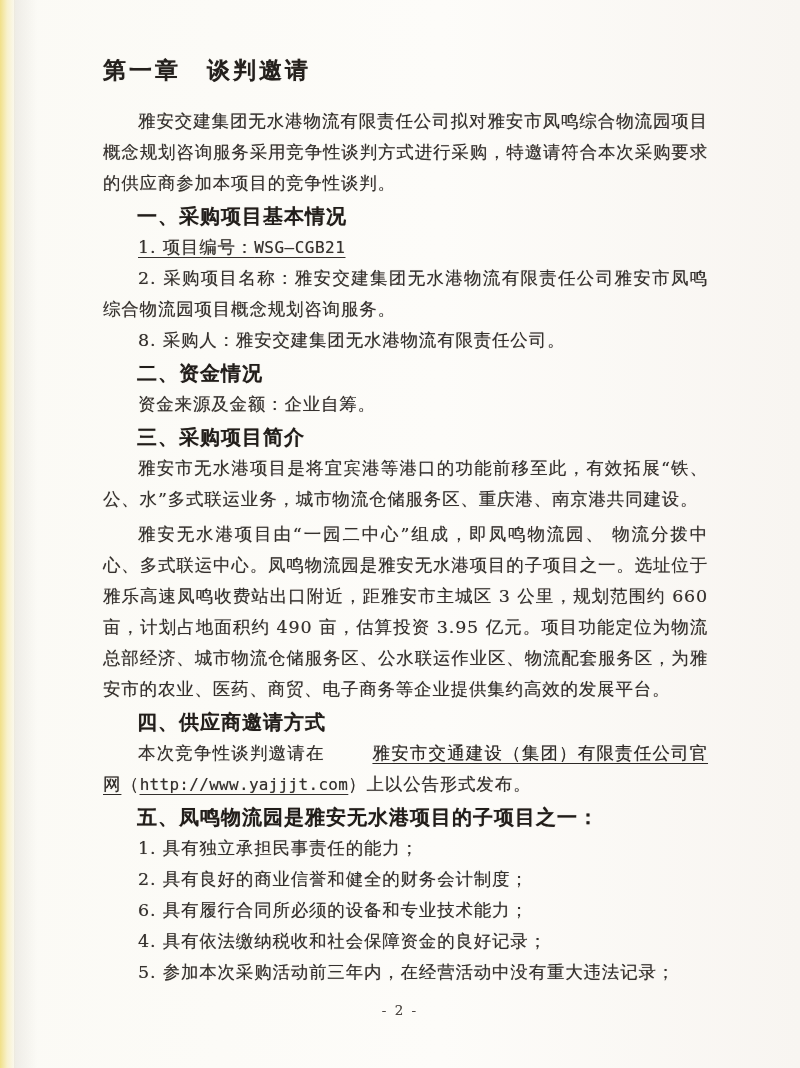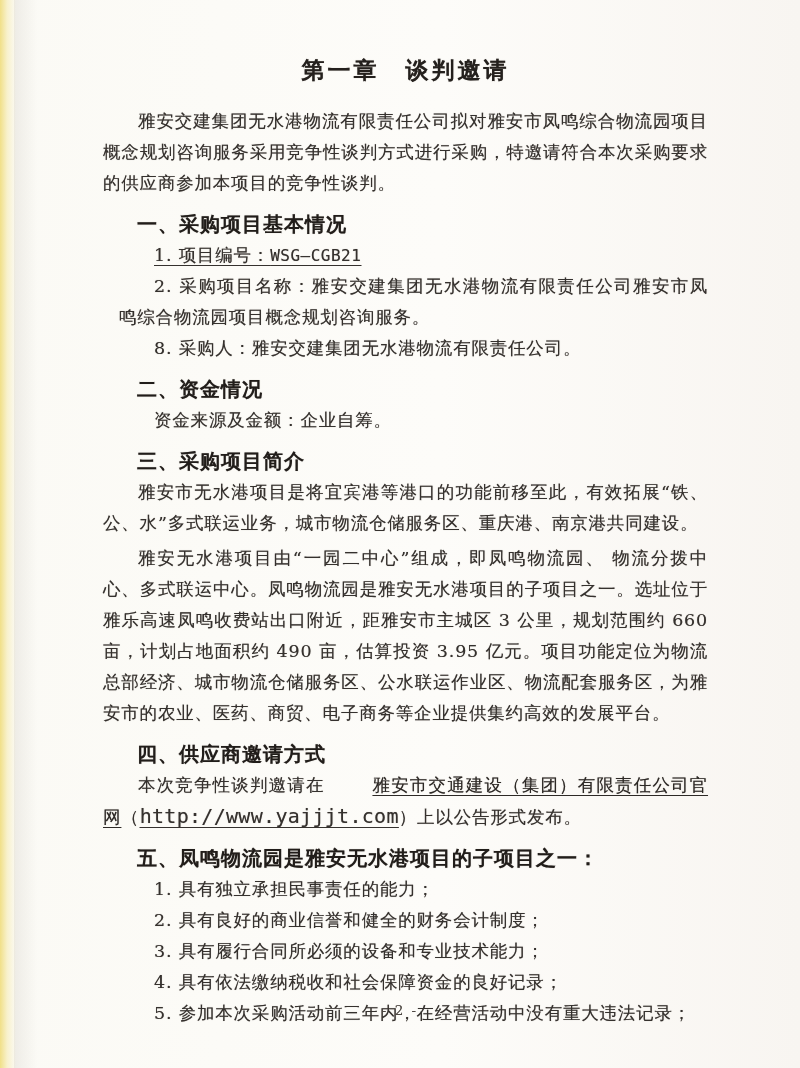--- a/index.html
+++ b/index.html
@@ -29,60 +29,58 @@
   .content{
     position:absolute;
     left:103px;top:52px;
     width:605px;
     letter-spacing:0.8px;
     font-size:17.5px;
     line-height:31px;
     text-shadow:0 0 0.7px rgba(70,62,55,0.6);
   }
   .doc-title{
-    text-align:center;
     font-size:23px;
     font-weight:bold;
     color:#24201d;
     letter-spacing:3px;
     line-height:36px;
     margin:0 0 18px 0;
   }
   p{margin:0;}
   .para{
     text-align:justify;
     text-indent:2em;
   }
   .heading{
     font-weight:bold;
     font-size:20px;
     color:#211d1a;
     letter-spacing:1px;
     text-indent:1.7em;
-    margin-top:10px;
+    margin-top:2px;
   }
   .list-line{
     text-indent:2em;
     text-align:justify;
-    margin-left:16px;
   }
   .spaced-top{margin-top:4px;}
   .u{
     text-decoration:underline;
     text-underline-offset:4px;
     text-decoration-thickness:1.2px;
   }
   .org-link{
     font-weight:500;
     color:#2d2926;
     margin-left:48px;
   }
   .url{
     font-family:"DejaVu Sans Mono","Liberation Mono",monospace;
-    font-size:20px;
+    font-size:16px;
     letter-spacing:0.3px;
   }
   .code{
     font-family:"DejaVu Sans Mono","Liberation Mono",monospace;
     font-size:16px;
     letter-spacing:0.5px;
   }
   .page-number{
     position:absolute;
     left:0;top:1002px;
@@ -118,20 +116,20 @@
     <p class="heading">三、采购项目简介</p>
     <p class="para">雅安市无水港项目是将宜宾港等港口的功能前移至此，有效拓展“铁、公、水”多式联运业务，城市物流仓储服务区、重庆港、南京港共同建设。</p>
     <p class="para spaced-top">雅安无水港项目由“一园二中心”组成，即凤鸣物流园、 物流分拨中心、多式联运中心。凤鸣物流园是雅安无水港项目的子项目之一。选址位于雅乐高速凤鸣收费站出口附近，距雅安市主城区 3 公里，规划范围约 660 亩，计划占地面积约 490 亩，估算投资 3.95 亿元。项目功能定位为物流总部经济、城市物流仓储服务区、公水联运作业区、物流配套服务区，为雅安市的农业、医药、商贸、电子商务等企业提供集约高效的发展平台。</p>
 
     <p class="heading">四、供应商邀请方式</p>
     <p class="para"><span>本次竞争性谈判邀请在</span><span class="u org-link">雅安市交通建设（集团）有限责任公司官网</span><span>（</span><span class="u url">http://www.yajjjt.com</span><span>）</span><span>上以公告形式发布。</span></p>
 
     <p class="heading">五、凤鸣物流园是雅安无水港项目的子项目之一：</p>
     <p class="list-line">1. 具有独立承担民事责任的能力；</p>
     <p class="list-line">2. 具有良好的商业信誉和健全的财务会计制度；</p>
-    <p class="list-line">3. 具有履行合同所必须的设备和专业技术能力；</p>
+    <p class="list-line">6. 具有履行合同所必须的设备和专业技术能力；</p>
     <p class="list-line">4. 具有依法缴纳税收和社会保障资金的良好记录；</p>
     <p class="list-line">5. 参加本次采购活动前三年内，在经营活动中没有重大违法记录；</p>
 
   </div>
 
   <div class="page-number">- 2 -</div>
 </div>
 
 </body></html>

